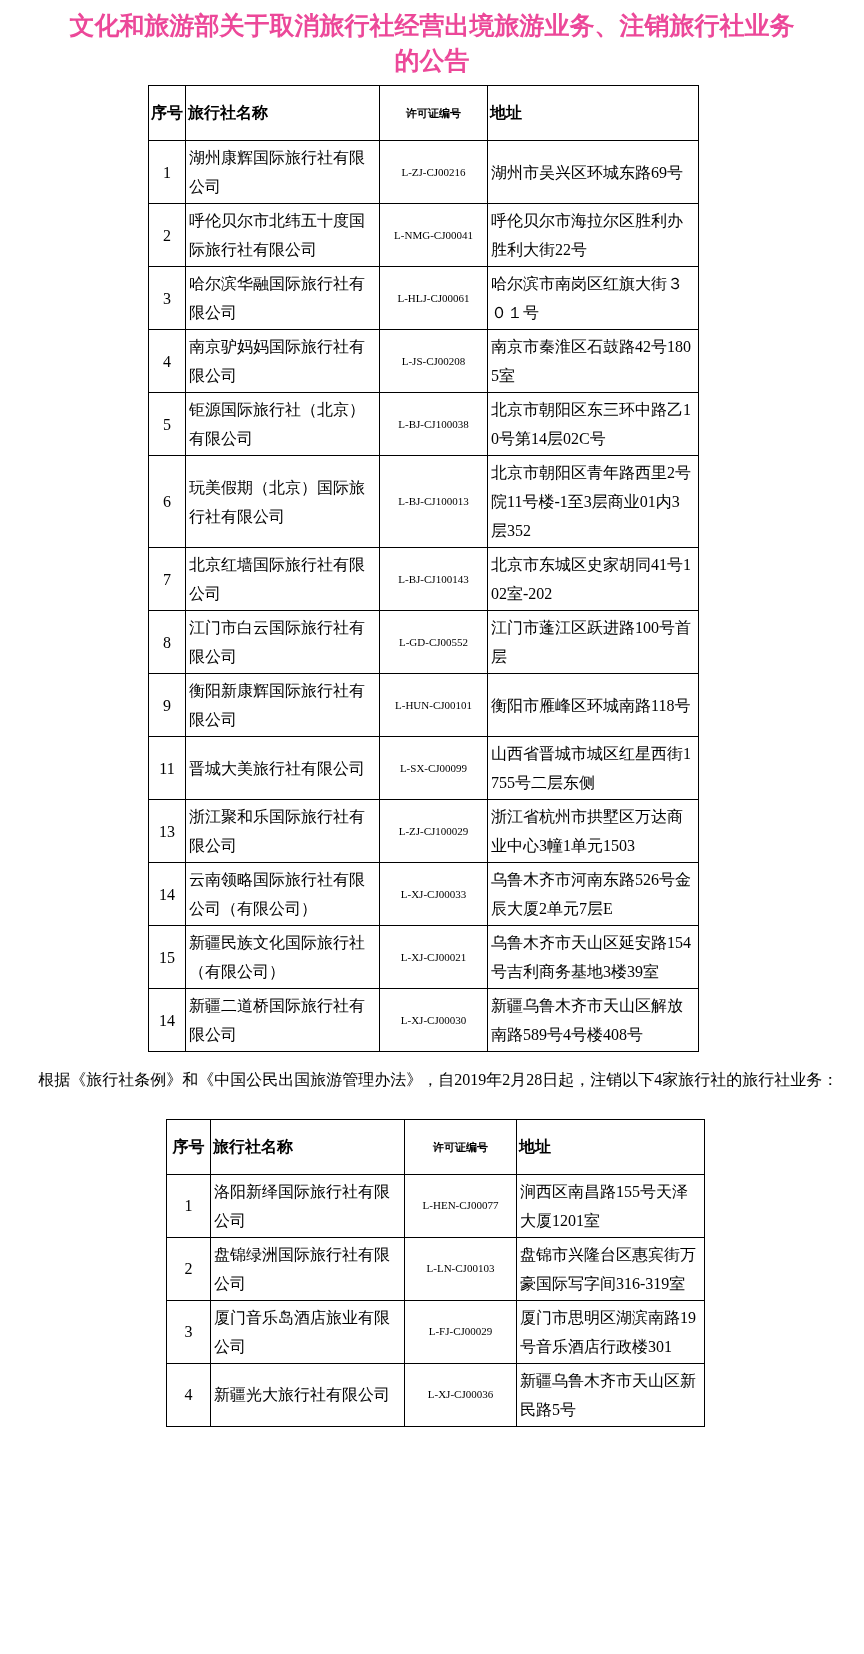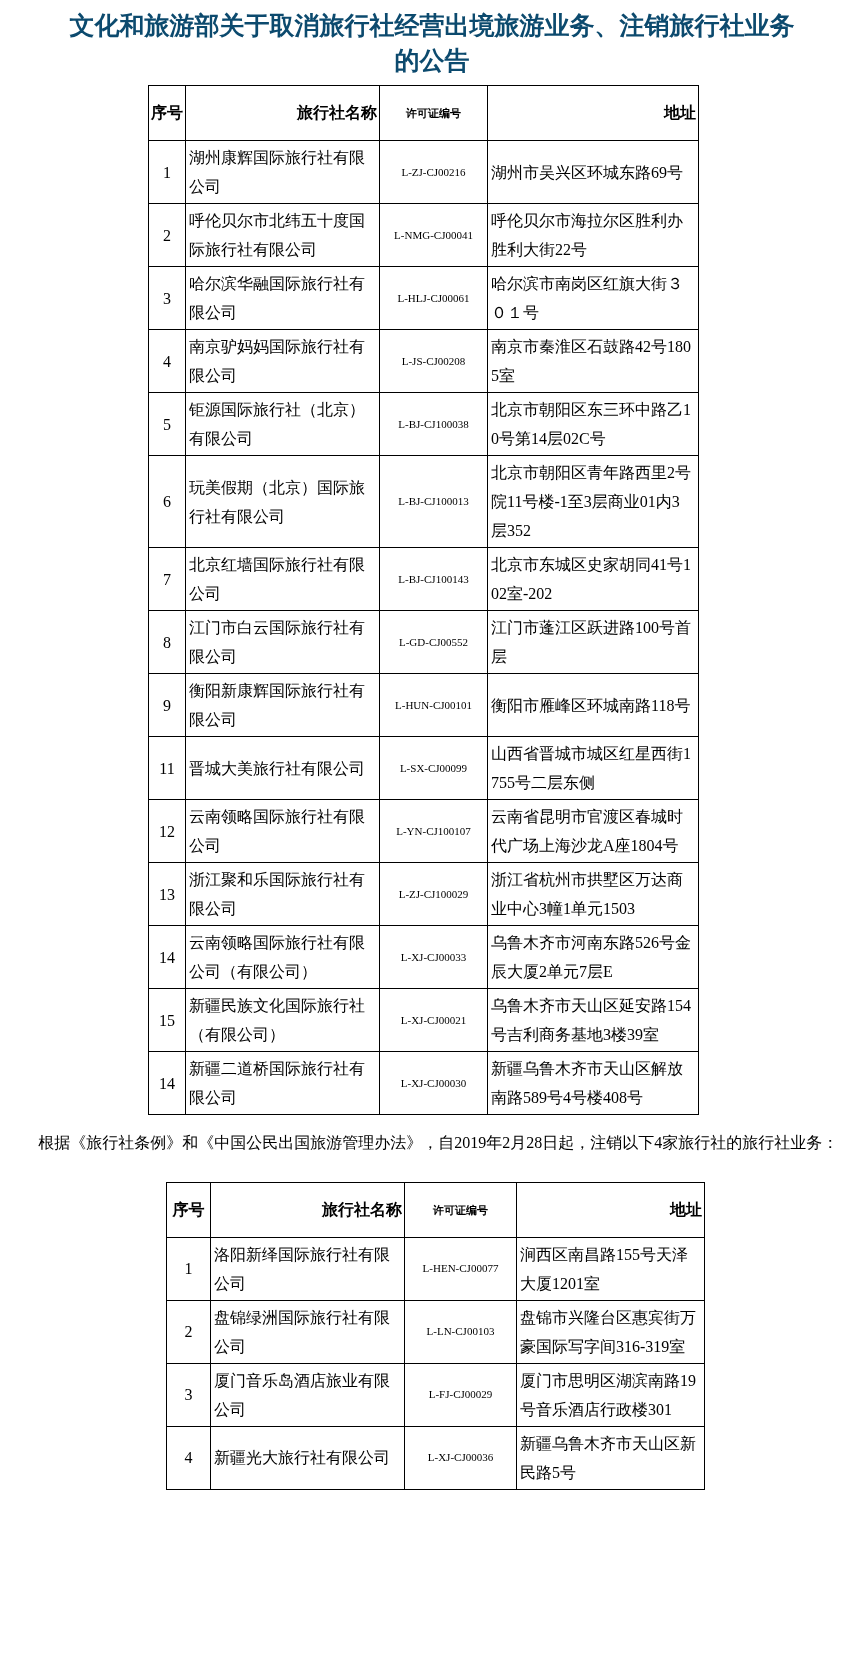--- a/index.html
+++ b/index.html
@@ -11,21 +11,21 @@
   }
   .doc {
     width: 864px;
     min-height: 1654px;
     padding: 0 3px;
     box-sizing: border-box;
     background: #ffffff;
   }
   .title {
     font-family: "Liberation Sans", "DejaVu Sans", sans-serif;
-    color: #0c4a6e;
+    color: #ec4899;
     font-weight: bold;
     font-size: 25px;
     line-height: 1.38;
     text-align: center;
     margin: 0;
     padding: 8px 66px 0 66px;
   }
   .para {
     font-size: 16px;
     line-height: 1.55;
@@ -43,21 +43,21 @@
   table.t1 { margin: 8px 0 0 145px; }
   table.t2 { margin: 0 0 0 163px; }
   .agency-table th, .agency-table td {
     border: 1px solid #000000;
     vertical-align: middle;
     word-break: break-all;
     overflow-wrap: break-word;
   }
   .agency-table th {
     font-weight: bold;
-    text-align: right;
+    text-align: left;
     height: 34px;
     line-height: 20px;
     padding: 2px 2px;
   }
   .agency-table td {
     line-height: 29px;
     padding: 2px 4px 2px 3px;
   }
   td.c-seq, th.h-seq { text-align: center; padding: 10px 1px; }
   td.c-lic, th.h-lic { text-align: center; white-space: nowrap; font-size: 11px; padding: 2px 1px; }
@@ -151,26 +151,20 @@
           <td class="c-lic">L-HUN-CJ00101</td>
           <td class="c-addr">衡阳市雁峰区环城南路118号</td>
         </tr>
         <tr>
           <td class="c-seq">11</td>
           <td class="c-name">晋城大美旅行社有限公司</td>
           <td class="c-lic">L-SX-CJ00099</td>
           <td class="c-addr">山西省晋城市城区红星西街1755号二层东侧</td>
         </tr>
         <tr>
-          <td class="c-seq">12</td>
-          <td class="c-name">云南领略国际旅行社有限公司</td>
-          <td class="c-lic">L-YN-CJ100107</td>
-          <td class="c-addr">云南省昆明市官渡区春城时代广场上海沙龙A座1804号</td>
-        </tr>
-        <tr>
           <td class="c-seq">13</td>
           <td class="c-name">浙江聚和乐国际旅行社有限公司</td>
           <td class="c-lic">L-ZJ-CJ100029</td>
           <td class="c-addr">浙江省杭州市拱墅区万达商业中心3幢1单元1503</td>
         </tr>
         <tr>
           <td class="c-seq">14</td>
           <td class="c-name">云南领略国际旅行社有限公司（有限公司）</td>
           <td class="c-lic">L-XJ-CJ00033</td>
           <td class="c-addr">乌鲁木齐市河南东路526号金辰大厦2单元7层E</td>

